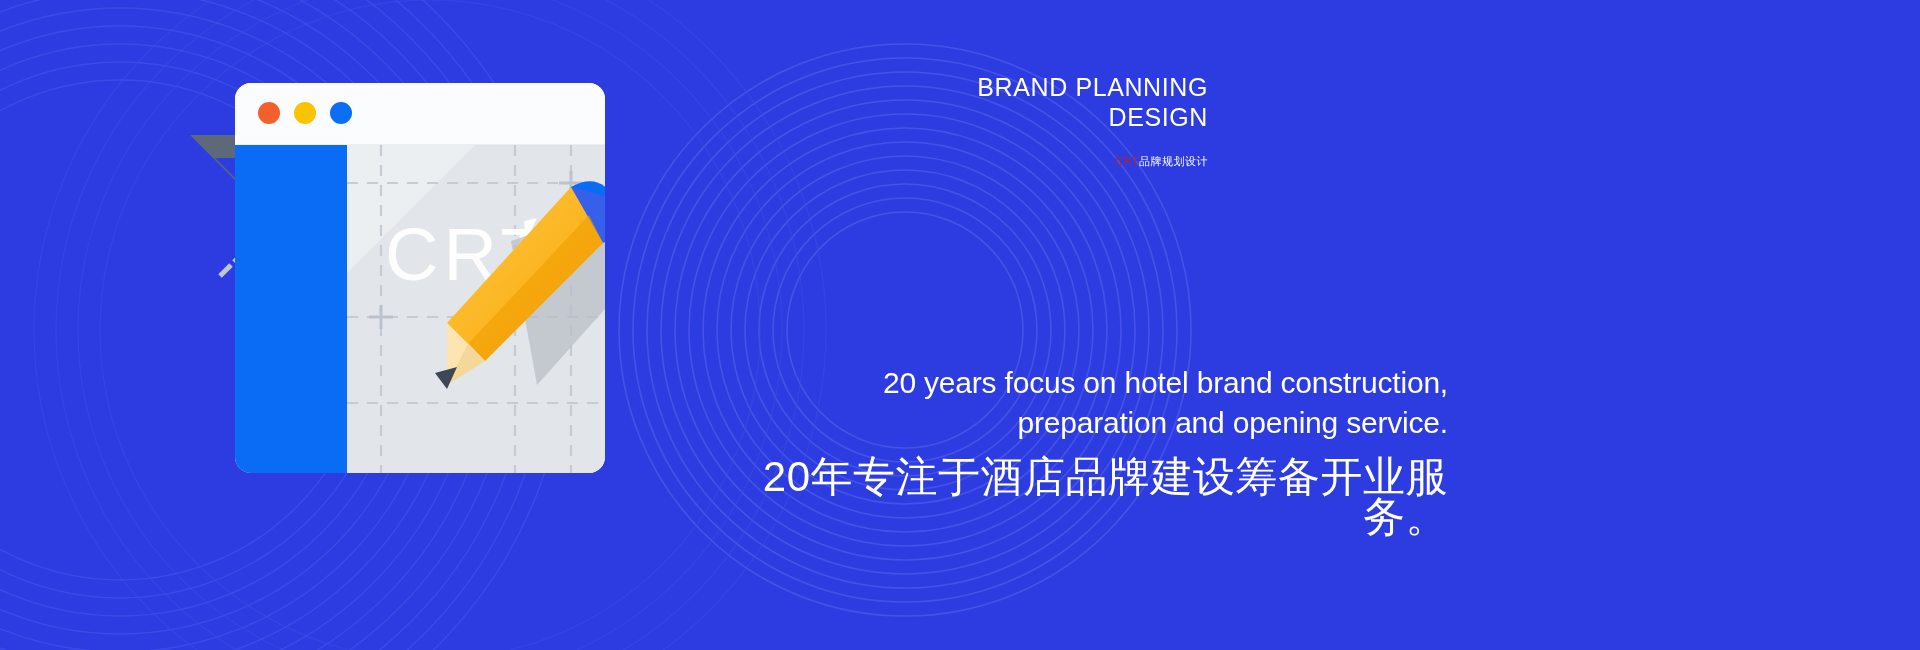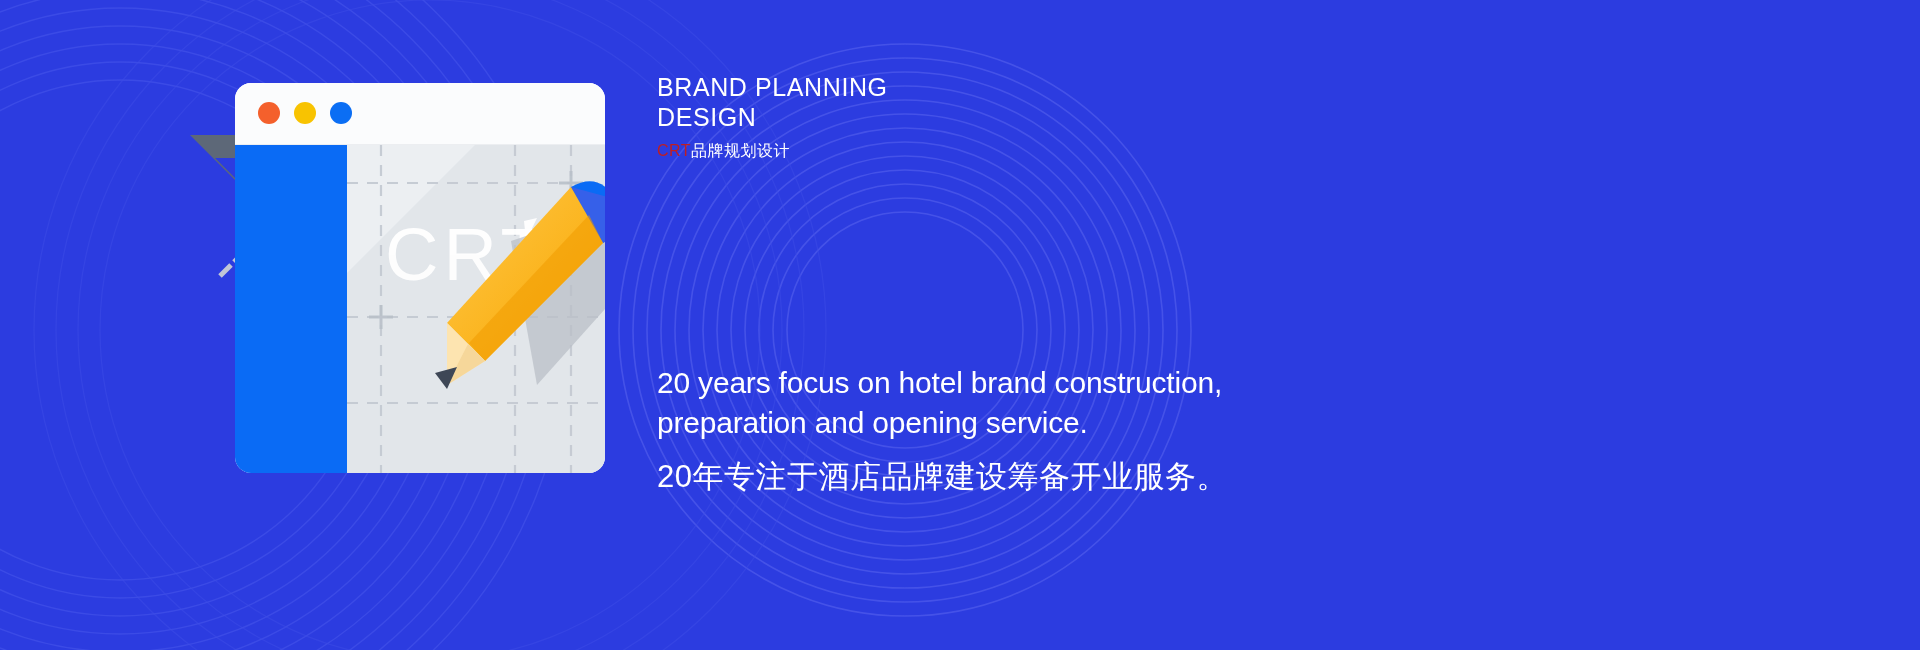--- a/index.html
+++ b/index.html
@@ -23,41 +23,41 @@
   .illustration{
     position:absolute;
     left:185px; top:55px;
     width:520px; height:420px;
   }
   .illustration svg{ display:block; width:520px; height:420px; overflow:visible; }
 
   
   .copy{
     position:absolute;
-    left:657px; top:0;
-    width:900px; height:650px;
+    left:688px; top:0;
+    width:900px; height:650px;text-align:right;
   }
   .eyebrow{
     position:absolute;
     left:0; top:72px;
     width:520px;
   }
   .eyebrow .en{
     display:block;
     font-size:25px;
     line-height:30px;
     letter-spacing:0.6px;
     color:#ffffff;
     font-weight:400;
     white-space:pre-line;
   }
   .eyebrow .cn{
     display:block;
-    margin-top:9px;
-    font-size:16px;
+    margin-top:19px;
+    font-size:11px;
     line-height:20px;
     letter-spacing:0.5px;
     color:#ffffff;
     font-weight:400;
   }
   .eyebrow .cn .crt{ color:#bf1e22; letter-spacing:0.5px; }
 
   .headline{
     position:absolute;
     left:0; top:325px;
@@ -69,21 +69,21 @@
     font-size:30px;
     line-height:40px;
     color:#ffffff;
     font-weight:400;
     letter-spacing:-0.2px;
     white-space:pre-line;
   }
   .headline .line-cn{
     display:block;
     margin-top:14px;
-    font-size:31px;
+    font-size:42px;
     line-height:40px;
     color:#ffffff;
     font-weight:400;
     letter-spacing:0.5px;
   }
 </style>
 </head>
 <body>
 
 <div class="banner">

